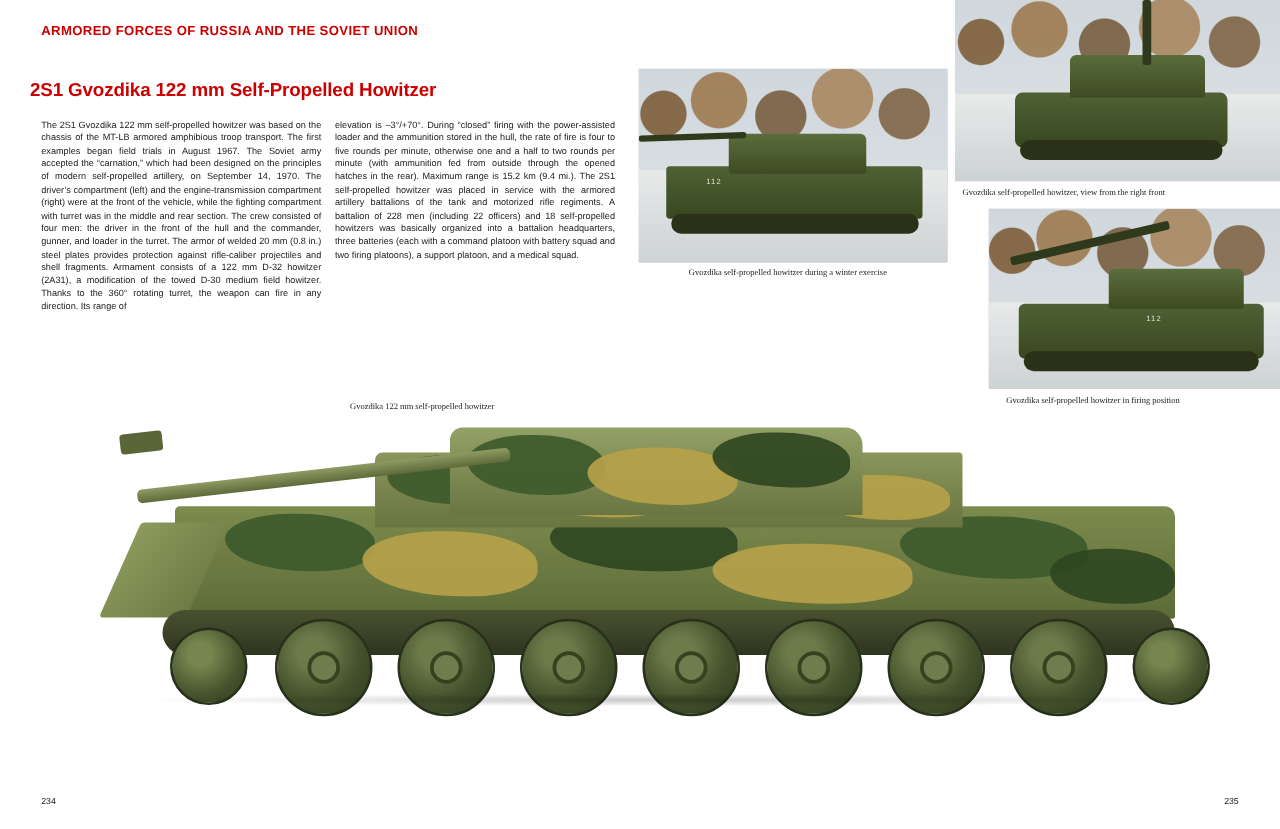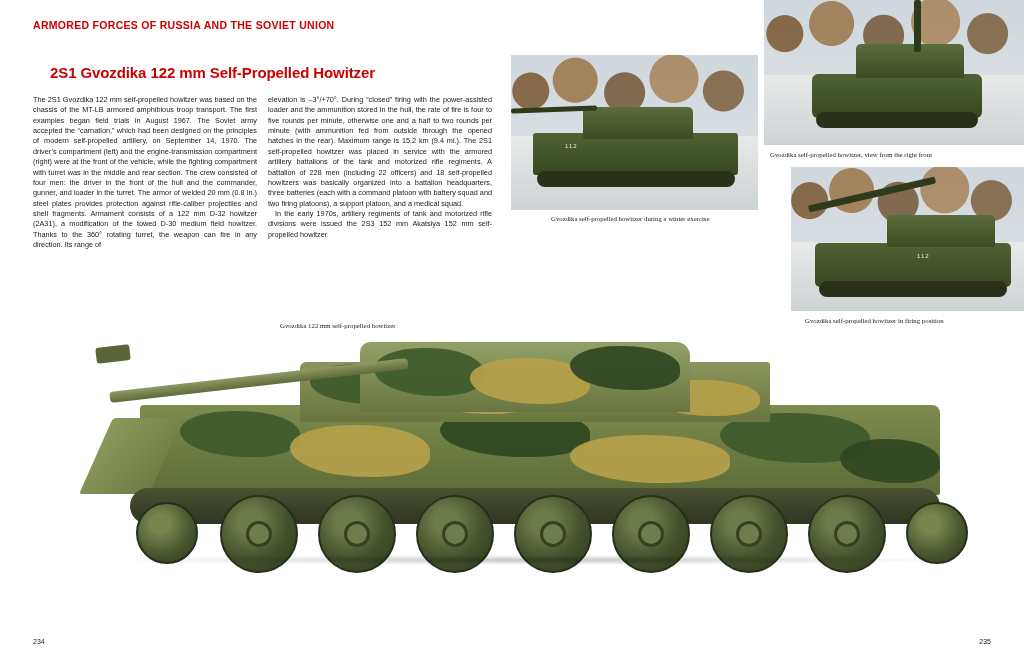--- a/index.html
+++ b/index.html
@@ -23,21 +23,21 @@
     top: 19px;
     font-size: 10.5px;
     font-weight: bold;
     letter-spacing: 0.3px;
     color: #cc0000;
     text-transform: uppercase;
   }
 
   .article-title {
     position: absolute;
-    left: 50px;
+    left: 24px;
     top: 64px;
     font-size: 15px;
     font-weight: bold;
     color: #cc0000;
     letter-spacing: -0.1px;
   }
 
   
   .col {
     position: absolute;
@@ -249,21 +249,20 @@
 <div class="running-head">ARMORED FORCES OF RUSSIA AND THE SOVIET UNION</div>
 
 <div class="article-title">2S1 Gvozdika 122 mm Self-Propelled Howitzer</div>
 
 <div class="col col-1">
   <p>The 2S1 Gvozdika 122 mm self-propelled howitzer was based on the chassis of the MT-LB armored amphibious troop transport. The first examples began field trials in August 1967. The Soviet army accepted the “carnation,” which had been designed on the principles of modern self-propelled artillery, on September 14, 1970. The driver’s compartment (left) and the engine-transmission compartment (right) were at the front of the vehicle, while the fighting compartment with turret was in the middle and rear section. The crew consisted of four men: the driver in the front of the hull and the commander, gunner, and loader in the turret. The armor of welded 20 mm (0.8 in.) steel plates provides protection against rifle-caliber projectiles and shell fragments. Armament consists of a 122 mm D-32 howitzer (2A31), a modification of the towed D-30 medium field howitzer. Thanks to the 360° rotating turret, the weapon can fire in any direction. Its range of</p>
 </div>
 
 <div class="col col-2">
   <p>elevation is –3°/+70°. During “closed” firing with the power-assisted loader and the ammunition stored in the hull, the rate of fire is four to five rounds per minute, otherwise one and a half to two rounds per minute (with ammunition fed from outside through the opened hatches in the rear). Maximum range is 15.2 km (9.4 mi.). The 2S1 self-propelled howitzer was placed in service with the armored artillery battalions of the tank and motorized rifle regiments. A battalion of 228 men (including 22 officers) and 18 self-propelled howitzers was basically organized into a battalion headquarters, three batteries (each with a command platoon with battery squad and two firing platoons), a support platoon, and a medical squad.</p>
-  <p>In the early 1970s, artillery regiments of tank and motorized rifle divisions were issued the 2S3 152 mm Akatsiya 152 mm self-propelled howitzer.</p>
 </div>
 
 <div class="photo" id="photo-winter">
   <div class="trees"></div>
   <div class="ground"></div>
   <div class="veh" style="left:22px; top:78px; width:205px; height:42px;"></div>
   <div class="turret" style="left:72px; top:52px; width:110px; height:32px;"></div>
   <div class="barrel" style="left:0px; top:52px; width:86px; height:5px; transform:rotate(-2deg);"></div>
   <div class="wheelrow" style="left:26px; top:116px; width:198px; height:16px; border-radius:8px;"></div>
   <div class="numtag" style="left:54px; top:88px;">112</div>

